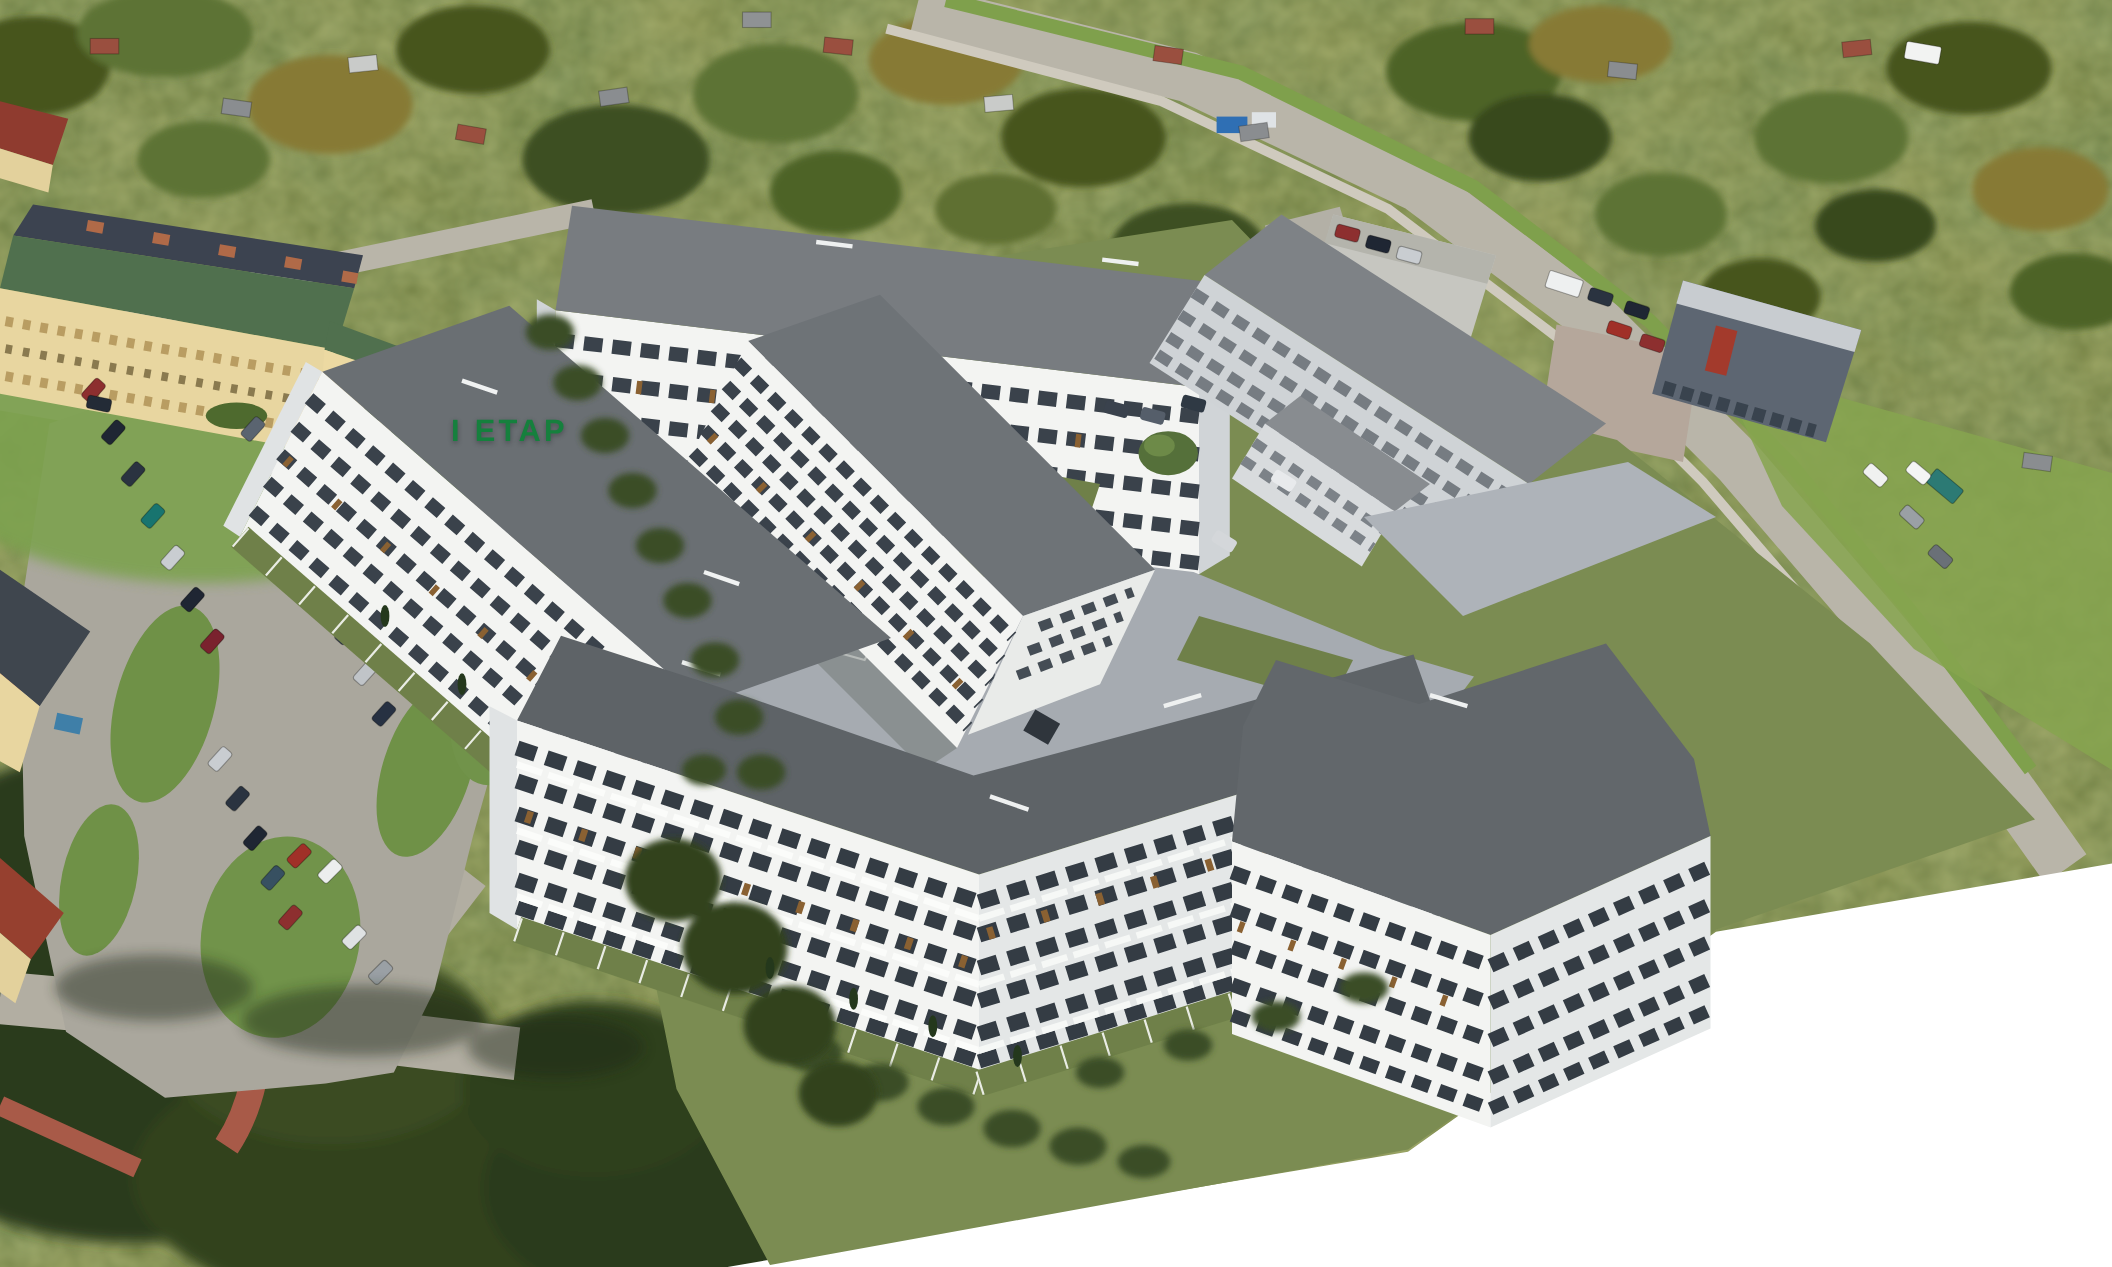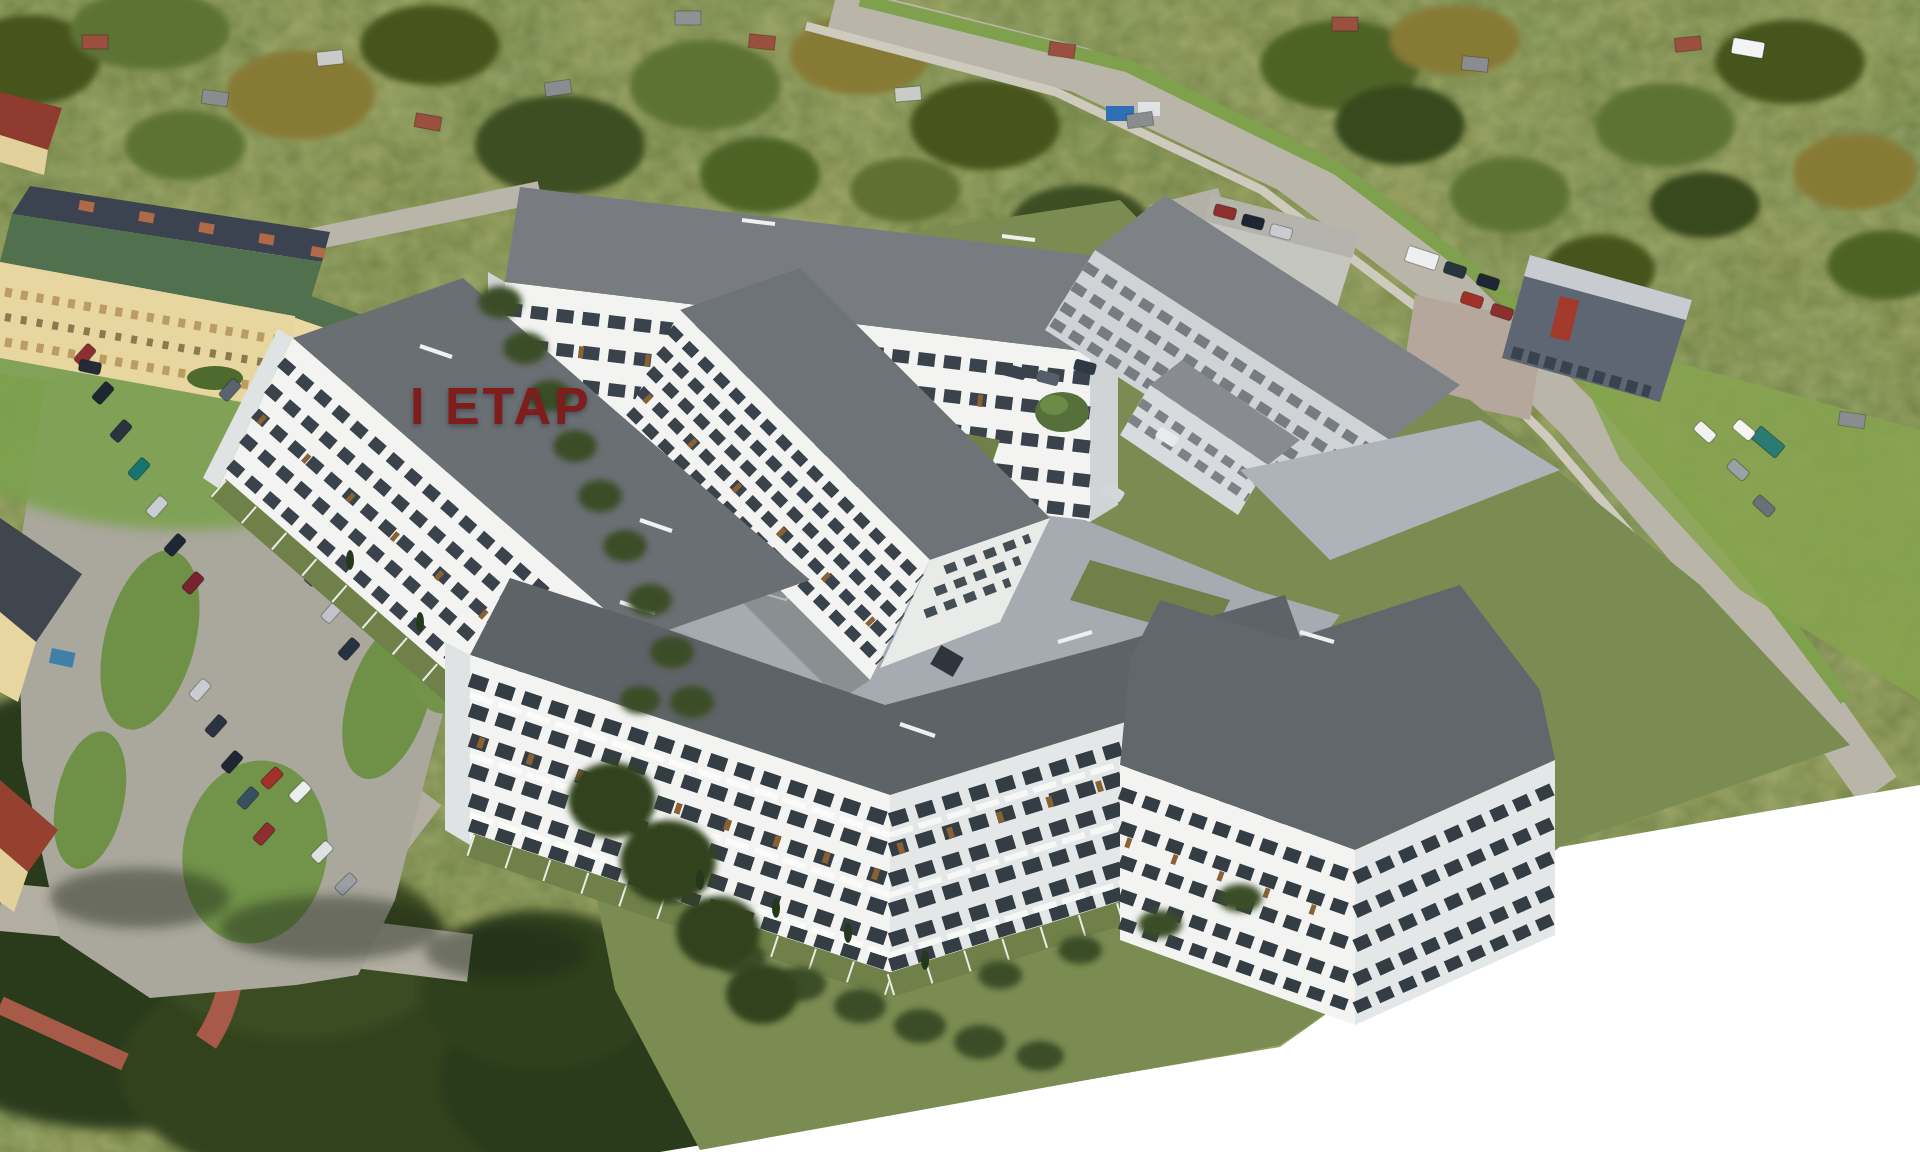--- a/index.html
+++ b/index.html
@@ -1,21 +1,21 @@
 <!DOCTYPE html>
 <html><head>
 <meta charset="utf-8">
 <style>
   html,body{margin:0;padding:0;background:#fff;}
   #stage{position:relative;width:1920px;height:1152px;overflow:hidden;background:#ffffff;
          font-family:"Liberation Sans", sans-serif;}
   #stage svg{position:absolute;left:0;top:0;width:1920px;height:1152px;display:block;}
   .phase-label{
     position:absolute;left:410px;top:376px;
-    color:#7f1d1d;font-weight:700;font-size:52px;letter-spacing:3px;
+    color:#15803d;font-weight:700;font-size:28px;letter-spacing:3px;
     font-family:"Liberation Sans", sans-serif;
     text-shadow:0 2px 5px rgba(30,34,38,.45);
     white-space:nowrap;user-select:none;
   }
 </style>
 </head>
 <body>
 
 <div id="stage">
 <svg viewBox="0 0 1920 1152" aria-hidden="true">

